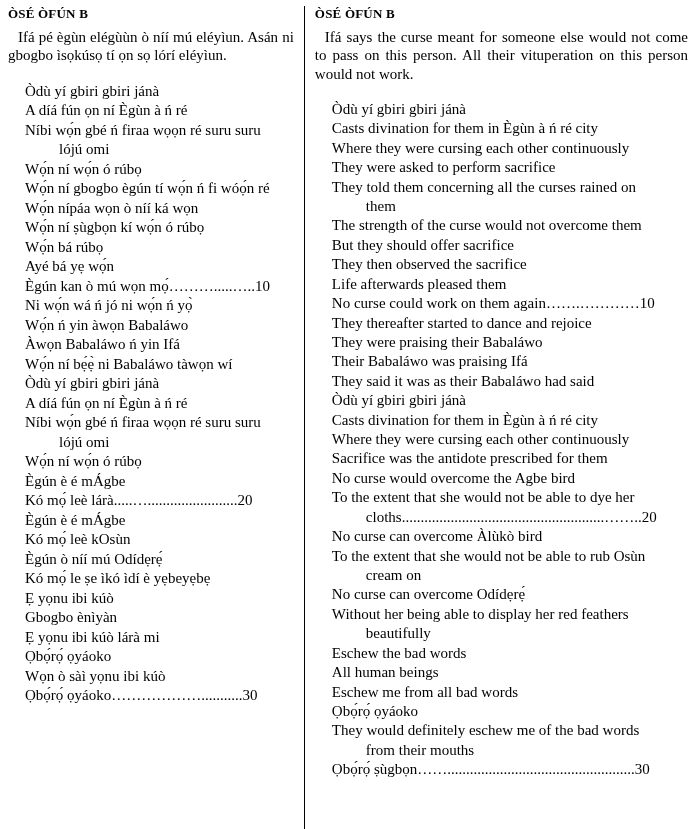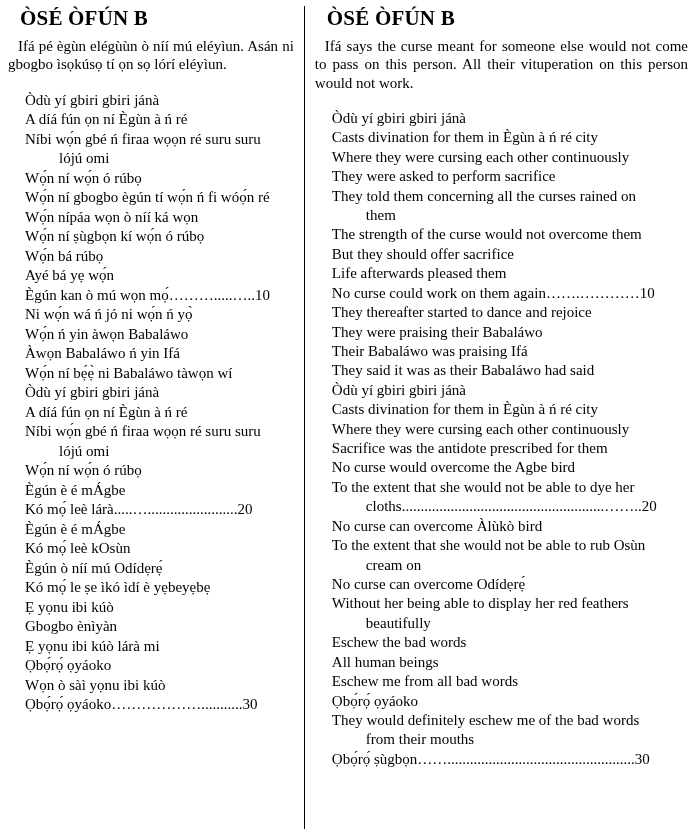--- a/index.html
+++ b/index.html
@@ -39,22 +39,22 @@
     border-left: 1px solid #000000;
     margin: 0 0px;
     align-self: stretch;
   }
   .col-right {
     width: 386px;
     padding-left: 10px;
   }
   .heading {
     font-weight: bold;
-    font-size: 21px;
-    margin: 0 0 6px 12px;
+    font-size: 13px;
+    margin: 0 0 6px 0;
     letter-spacing: 0.2px;
   }
   .para {
     font-size: 15px;
     line-height: 1.22;
     text-align: justify;
     text-justify: inter-word;
     margin: 0 0 14px 0;
     text-indent: 10px;
   }
@@ -130,20 +130,21 @@
       <div class="para">Ifá says the curse meant for someone else would not come to pass on this person. All their vituperation on this person would not work.</div>
       <div class="verse">
         <div class="vline">Òdù yí gbiri gbiri jánà</div>
         <div class="vline">Casts divination for them in Ègùn à ń ré city</div>
         <div class="vline">Where they were cursing each other continuously</div>
         <div class="vline">They were asked to perform sacrifice</div>
         <div class="vline just">They told them concerning all the curses rained on</div>
         <div class="vline indent">them</div>
         <div class="vline">The strength of the curse would not overcome them</div>
         <div class="vline">But they should offer sacrifice</div>
+        <div class="vline">They then observed the sacrifice</div>
         <div class="vline">Life afterwards pleased them</div>
         <div class="vline">No curse could work on them again…….…………10</div>
         <div class="vline">They thereafter started to dance and rejoice</div>
         <div class="vline">They were praising their Babaláwo</div>
         <div class="vline">Their Babaláwo was praising Ifá</div>
         <div class="vline">They said it was as their Babaláwo had said</div>
         <div class="vline">Òdù yí gbiri gbiri jánà</div>
         <div class="vline">Casts divination for them in Ègùn à ń ré city</div>
         <div class="vline">Where they were cursing each other continuously</div>
         <div class="vline">Sacrifice was the antidote prescribed for them</div>

